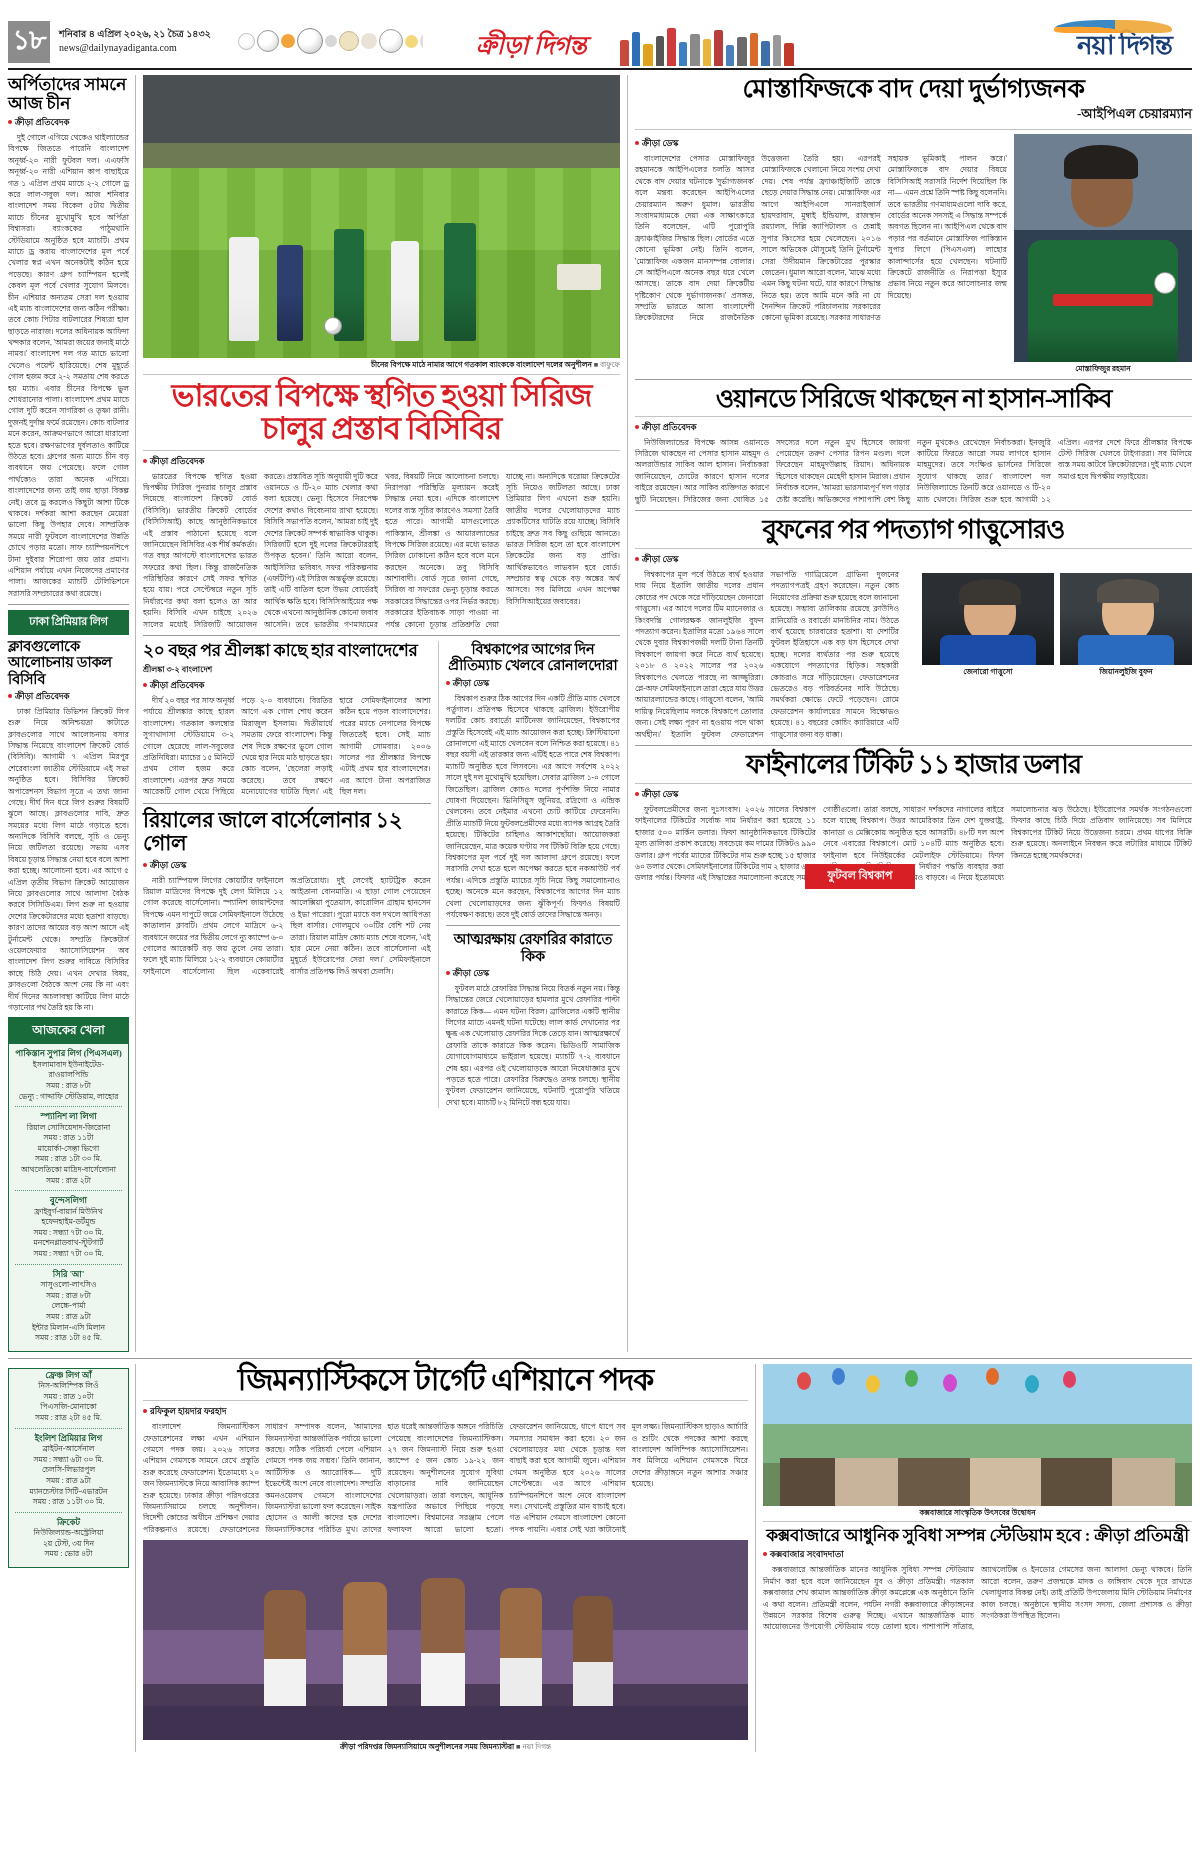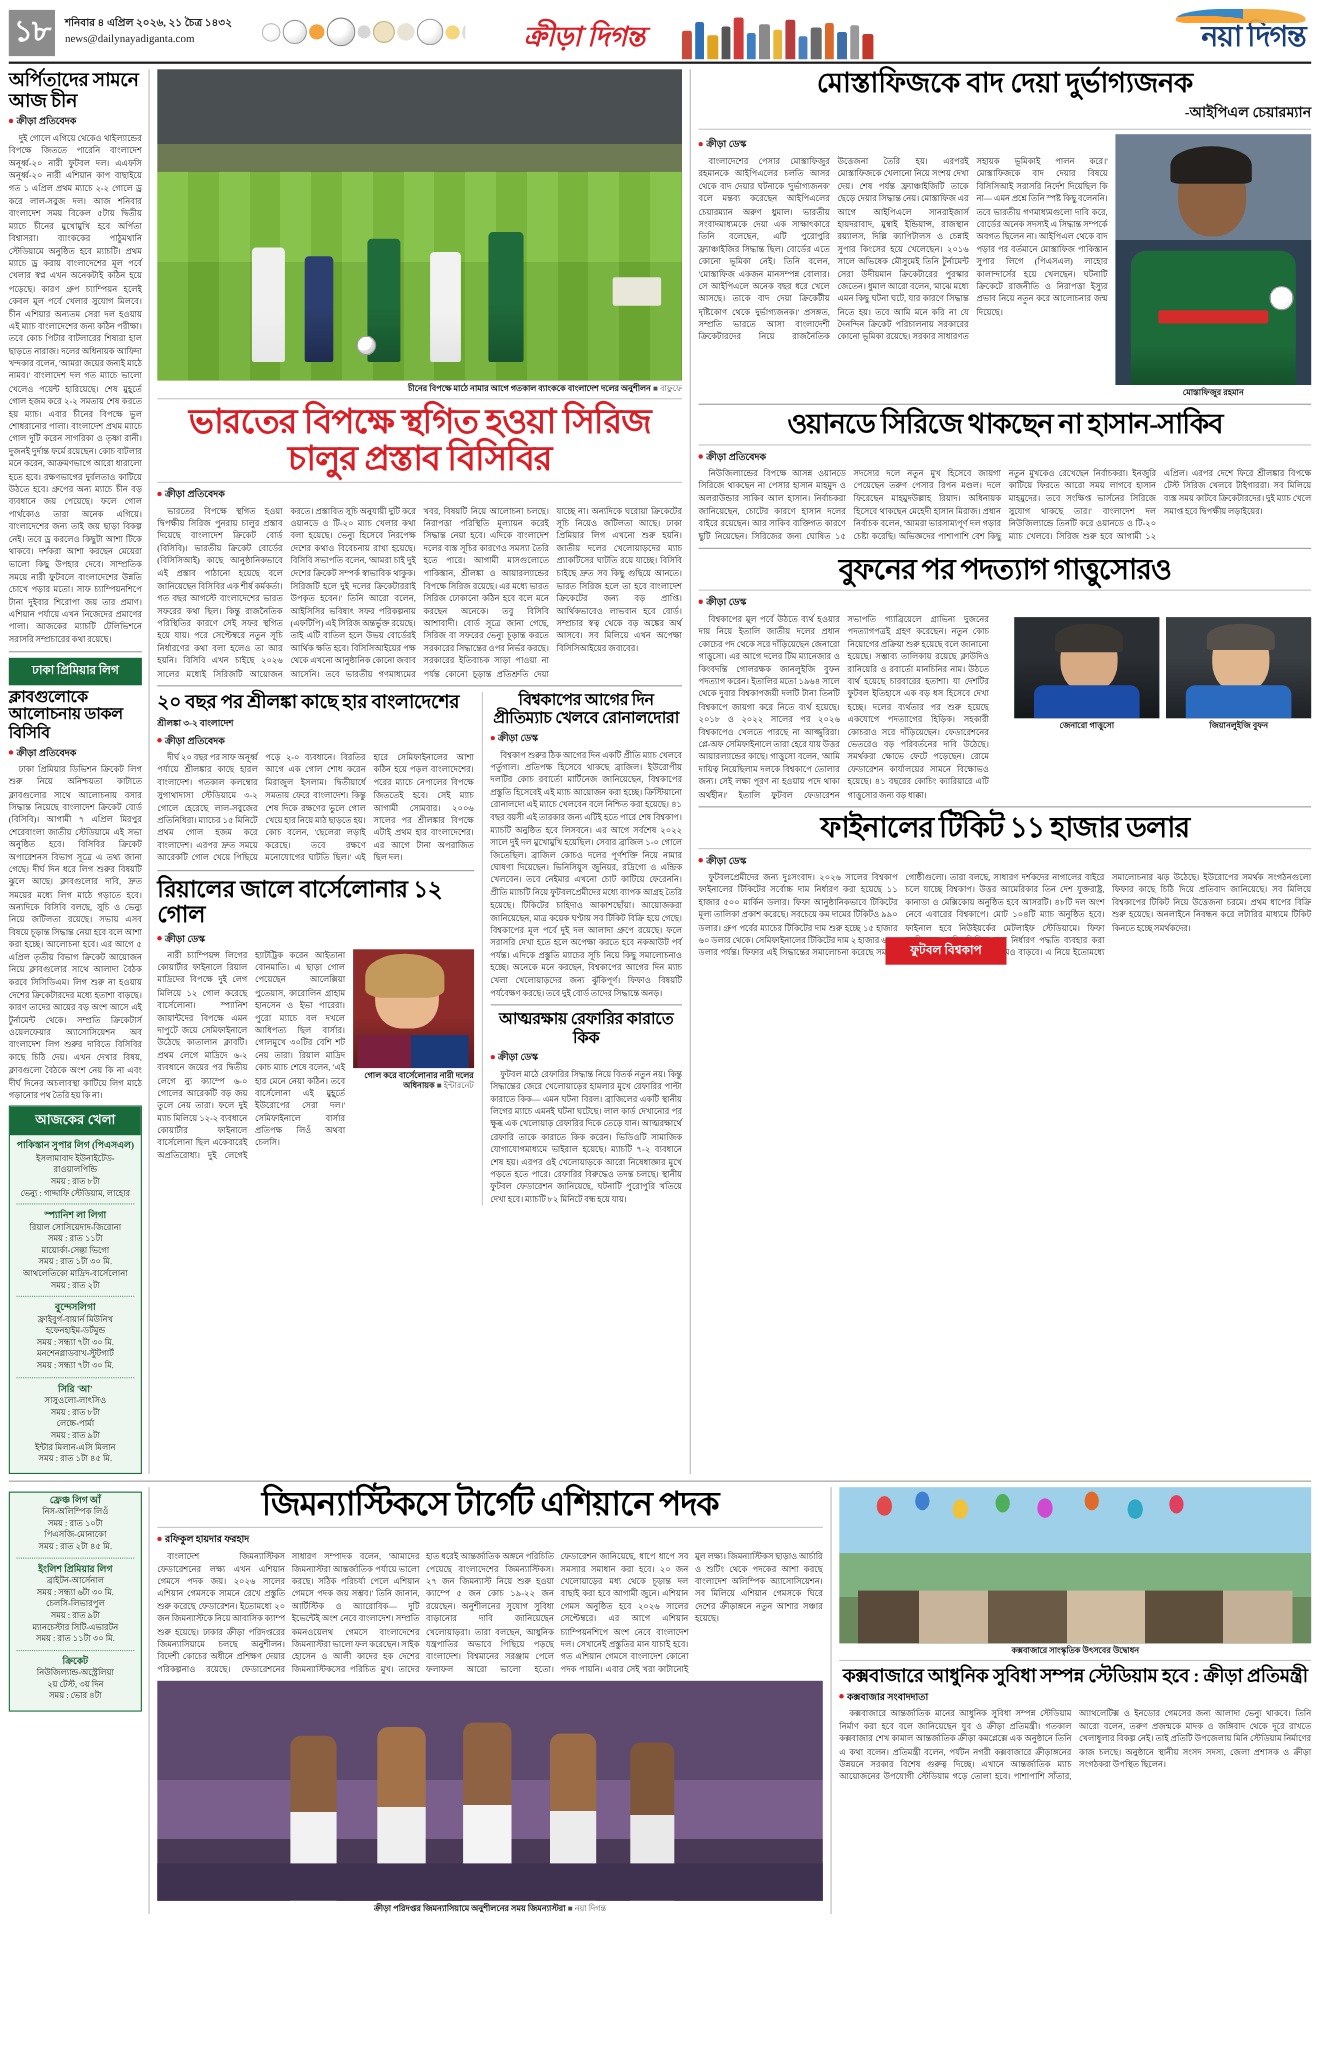--- a/index.html
+++ b/index.html
@@ -4,21 +4,21 @@
 <style>
   * { box-sizing: border-box; margin: 0; padding: 0; }
   html, body {
     width: 1200px;
     background: #ffffff;
     font-family: "Liberation Serif", "DejaVu Serif", serif;
     color: #111;
   }
   body { width: 1200px; height: 1868px; position: relative; overflow: hidden; }
 
-  .page { width: 1200px; height: 1868px; padding: 6px 8px 0 8px; position: relative; }
+  .page { width: 1200px; height: 1868px; padding: 18px 8px 0 8px; position: relative; }
 
   
   .masthead {
     height: 52px; display: flex; align-items: center; position: relative;
     border-bottom: 2px solid #1a1a1a; padding-bottom: 3px;
   }
   .pageno {
     width: 42px; height: 42px; background: #8c8c8c; color: #fff;
     font-size: 27px; font-weight: bold; display: flex; align-items: center;
     justify-content: center; letter-spacing: -1px; flex: 0 0 auto;
@@ -34,21 +34,21 @@
   .mast-deco-right {
     position: absolute; left: 612px; top: 0px; width: 205px; height: 48px;
     overflow: hidden;
   }
   .sectionlogo {
     position: absolute; left: 438px; top: 8px; width: 170px; text-align: center;
     color: #d81f26; font-size: 25px; font-weight: bold; font-style: italic;
     letter-spacing: -0.5px; font-family: "Liberation Serif", serif;
   }
   .brandlogo {
-    position: absolute; right: 5px; top: 2px; text-align: right;
+    position: absolute; right: 20px; top: 2px; text-align: right;
   }
   .brandlogo .bn {
     font-size: 26px; font-weight: bold; color: #1a3f77; letter-spacing: -1px;
     font-family: "Liberation Serif", serif; line-height: 1;
   }
   .brandlogo .swoosh {
     width: 118px; height: 13px; background:
       radial-gradient(ellipse at 20% 100%, #ff9a1f 0 34%, transparent 36%),
       linear-gradient(90deg, #2a7fc1 0 52%, #f0a93b 52% 100%);
     border-radius: 40% 40% 10% 10%/70% 70% 20% 20%; margin-left:auto; opacity:.92;
@@ -310,31 +310,20 @@
           <div class="rule"></div>
 
           <div class="hl hl-lg">রিয়ালের জালে বার্সেলোনার ১২ গোল</div>
           <div class="byline">ক্রীড়া ডেস্ক</div>
           <div style="display:flex;gap:7px;margin-top:2px">
             <div style="flex:1 1 auto">
               <div class="cols2">
                 <p class="t">নারী চ্যাম্পিয়ন্স লিগের কোয়ার্টার ফাইনালে রিয়াল মাদ্রিদের বিপক্ষে দুই লেগ মিলিয়ে ১২ গোল করেছে বার্সেলোনা। স্প্যানিশ জায়ান্টদের বিপক্ষে এমন দাপুটে জয়ে সেমিফাইনালে উঠেছে কাতালান ক্লাবটি। প্রথম লেগে মাদ্রিদে ৬-২ ব্যবধানে জয়ের পর দ্বিতীয় লেগে ন্যু ক্যাম্পে ৬-০ গোলের আরেকটি বড় জয় তুলে নেয় তারা। ফলে দুই ম্যাচ মিলিয়ে ১২-২ ব্যবধানে কোয়ার্টার ফাইনালে বার্সেলোনা ছিল একেবারেই অপ্রতিরোধ্য। দুই লেগেই হ্যাটট্রিক করেন আইতানা বোনমাতি। এ ছাড়া গোল পেয়েছেন আলেক্সিয়া পুতেয়াস, কারোলিন গ্রাহাম হানসেন ও ইভা পারেরা। পুরো ম্যাচে বল দখলে আধিপত্য ছিল বার্সার। গোলমুখে ৩০টির বেশি শট নেয় তারা। রিয়াল মাদ্রিদ কোচ ম্যাচ শেষে বলেন, 'এই হার মেনে নেয়া কঠিন। তবে বার্সেলোনা এই মুহূর্তে ইউরোপের সেরা দল।' সেমিফাইনালে বার্সার প্রতিপক্ষ লিওঁ অথবা চেলসি।</p>
               </div>
             </div>
-            <div style="flex:0 0 110px">
-              <div class="photo ph-crowdred" style="height:108px">
-                <div style="position:absolute;left:18%;top:8%;width:58px;height:64px;border-radius:48% 48% 40% 40%;background:#e8b98f"></div>
-                <div style="position:absolute;left:10%;top:4%;width:72px;height:40px;border-radius:50% 50% 20% 20%;background:#c49a5c"></div>
-                <div style="position:absolute;left:4%;bottom:0;width:92%;height:30px;background:linear-gradient(90deg,#7a1f3d 0 48%,#1b3a7a 48% 100%)"></div>
-              </div>
-              <div class="caption">
-                <span>গোল করে বার্সেলোনার নারী দলের অধিনায়ক</span>
-                <span class="credit">■ ইন্টারনেট</span>
-              </div>
-            </div>
           </div>
         </div>
 
         <div style="flex:1 1 auto">
           <div class="hl hl-sm" style="text-align:center">বিশ্বকাপের আগের দিন প্রীতিম্যাচ খেলবে রোনালদোরা</div>
           <div class="byline">ক্রীড়া ডেস্ক</div>
           <p class="t">বিশ্বকাপ শুরুর ঠিক আগের দিন একটি প্রীতি ম্যাচ খেলবে পর্তুগাল। প্রতিপক্ষ হিসেবে থাকছে ব্রাজিল। ইউরোপীয় দলটির কোচ রবার্তো মার্টিনেজ জানিয়েছেন, বিশ্বকাপের প্রস্তুতি হিসেবেই এই ম্যাচ আয়োজন করা হচ্ছে। ক্রিস্টিয়ানো রোনালদো এই ম্যাচে খেলবেন বলে নিশ্চিত করা হয়েছে। ৪১ বছর বয়সী এই তারকার জন্য এটিই হতে পারে শেষ বিশ্বকাপ। ম্যাচটি অনুষ্ঠিত হবে লিসবনে। এর আগে সর্বশেষ ২০২২ সালে দুই দল মুখোমুখি হয়েছিল। সেবার ব্রাজিল ১-০ গোলে জিতেছিল। ব্রাজিল কোচও দলের পূর্ণশক্তি নিয়ে নামার ঘোষণা দিয়েছেন। ভিনিসিয়ুস জুনিয়র, রদ্রিগো ও এন্দ্রিক খেলবেন। তবে নেইমার এখনো চোট কাটিয়ে ফেরেননি। প্রীতি ম্যাচটি নিয়ে ফুটবলপ্রেমীদের মধ্যে ব্যাপক আগ্রহ তৈরি হয়েছে। টিকিটের চাহিদাও আকাশছোঁয়া। আয়োজকরা জানিয়েছেন, মাত্র কয়েক ঘণ্টায় সব টিকিট বিক্রি হয়ে গেছে। বিশ্বকাপের মূল পর্বে দুই দল আলাদা গ্রুপে রয়েছে। ফলে সরাসরি দেখা হতে হলে অপেক্ষা করতে হবে নকআউট পর্ব পর্যন্ত। এদিকে প্রস্তুতি ম্যাচের সূচি নিয়ে কিছু সমালোচনাও হচ্ছে। অনেকে মনে করছেন, বিশ্বকাপের আগের দিন ম্যাচ খেলা খেলোয়াড়দের জন্য ঝুঁকিপূর্ণ। ফিফাও বিষয়টি পর্যবেক্ষণ করছে। তবে দুই বোর্ড তাদের সিদ্ধান্তে অনড়।</p>
 
           <div class="rule"></div>
 

